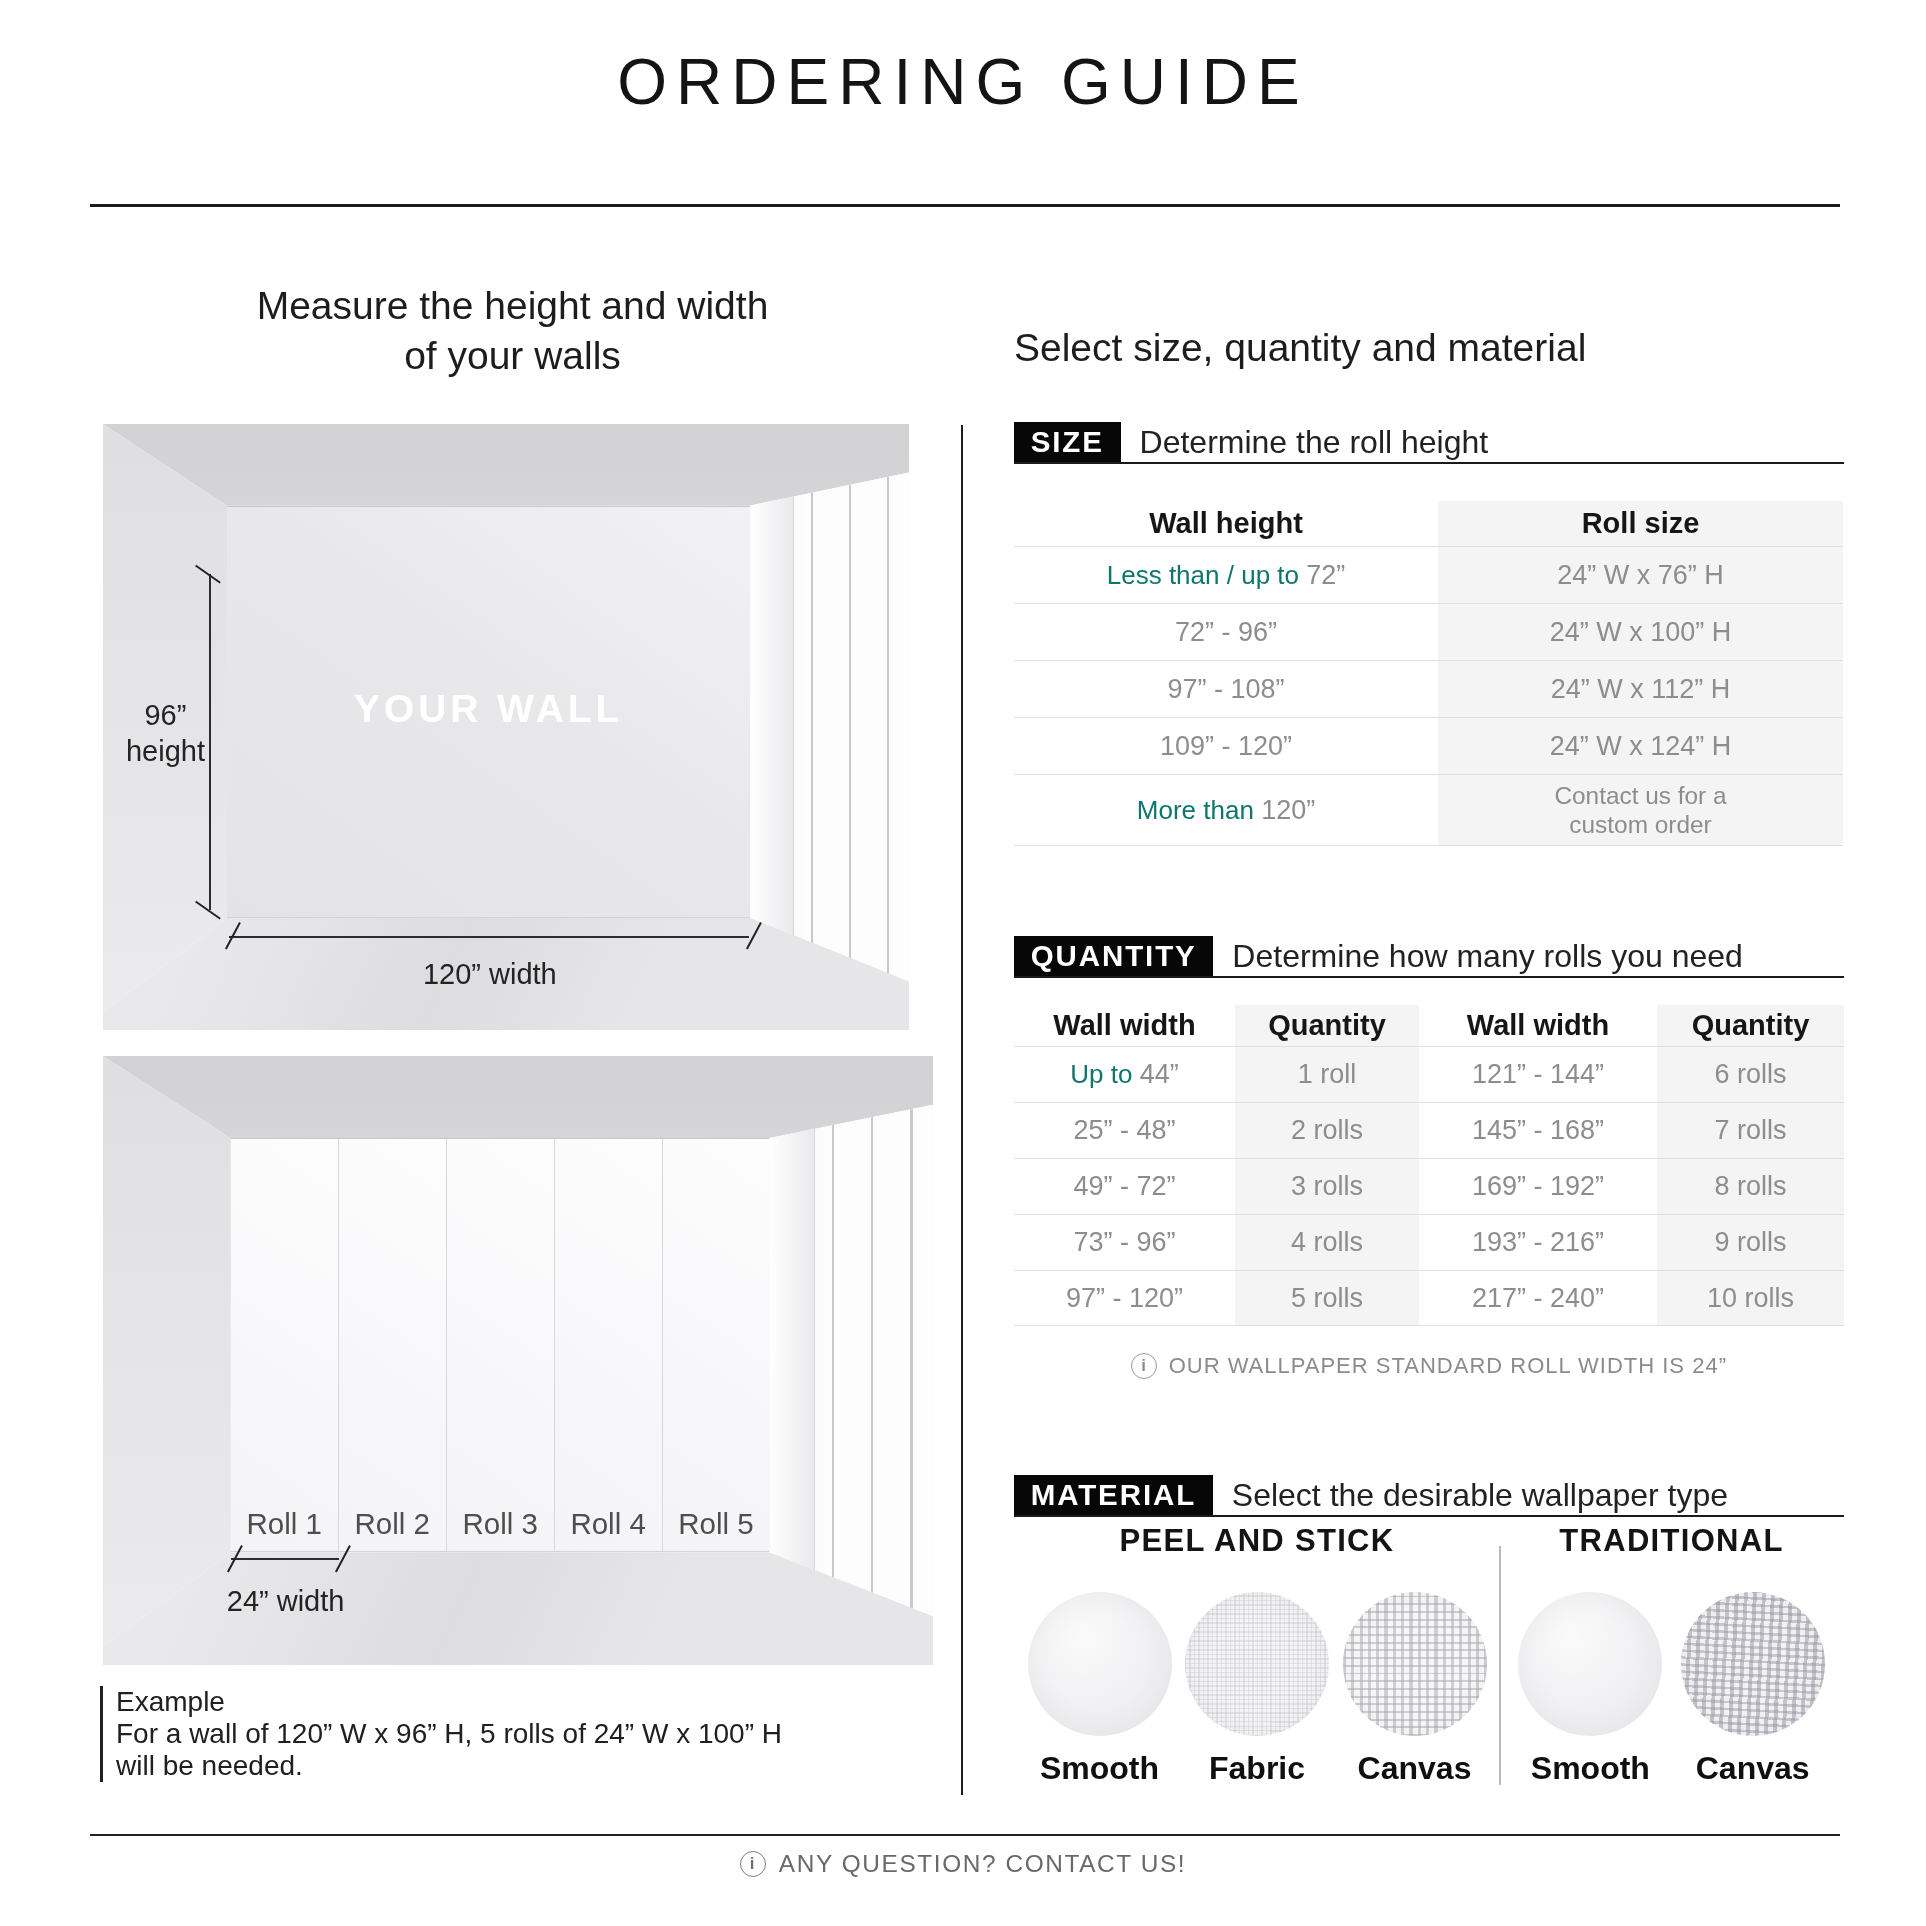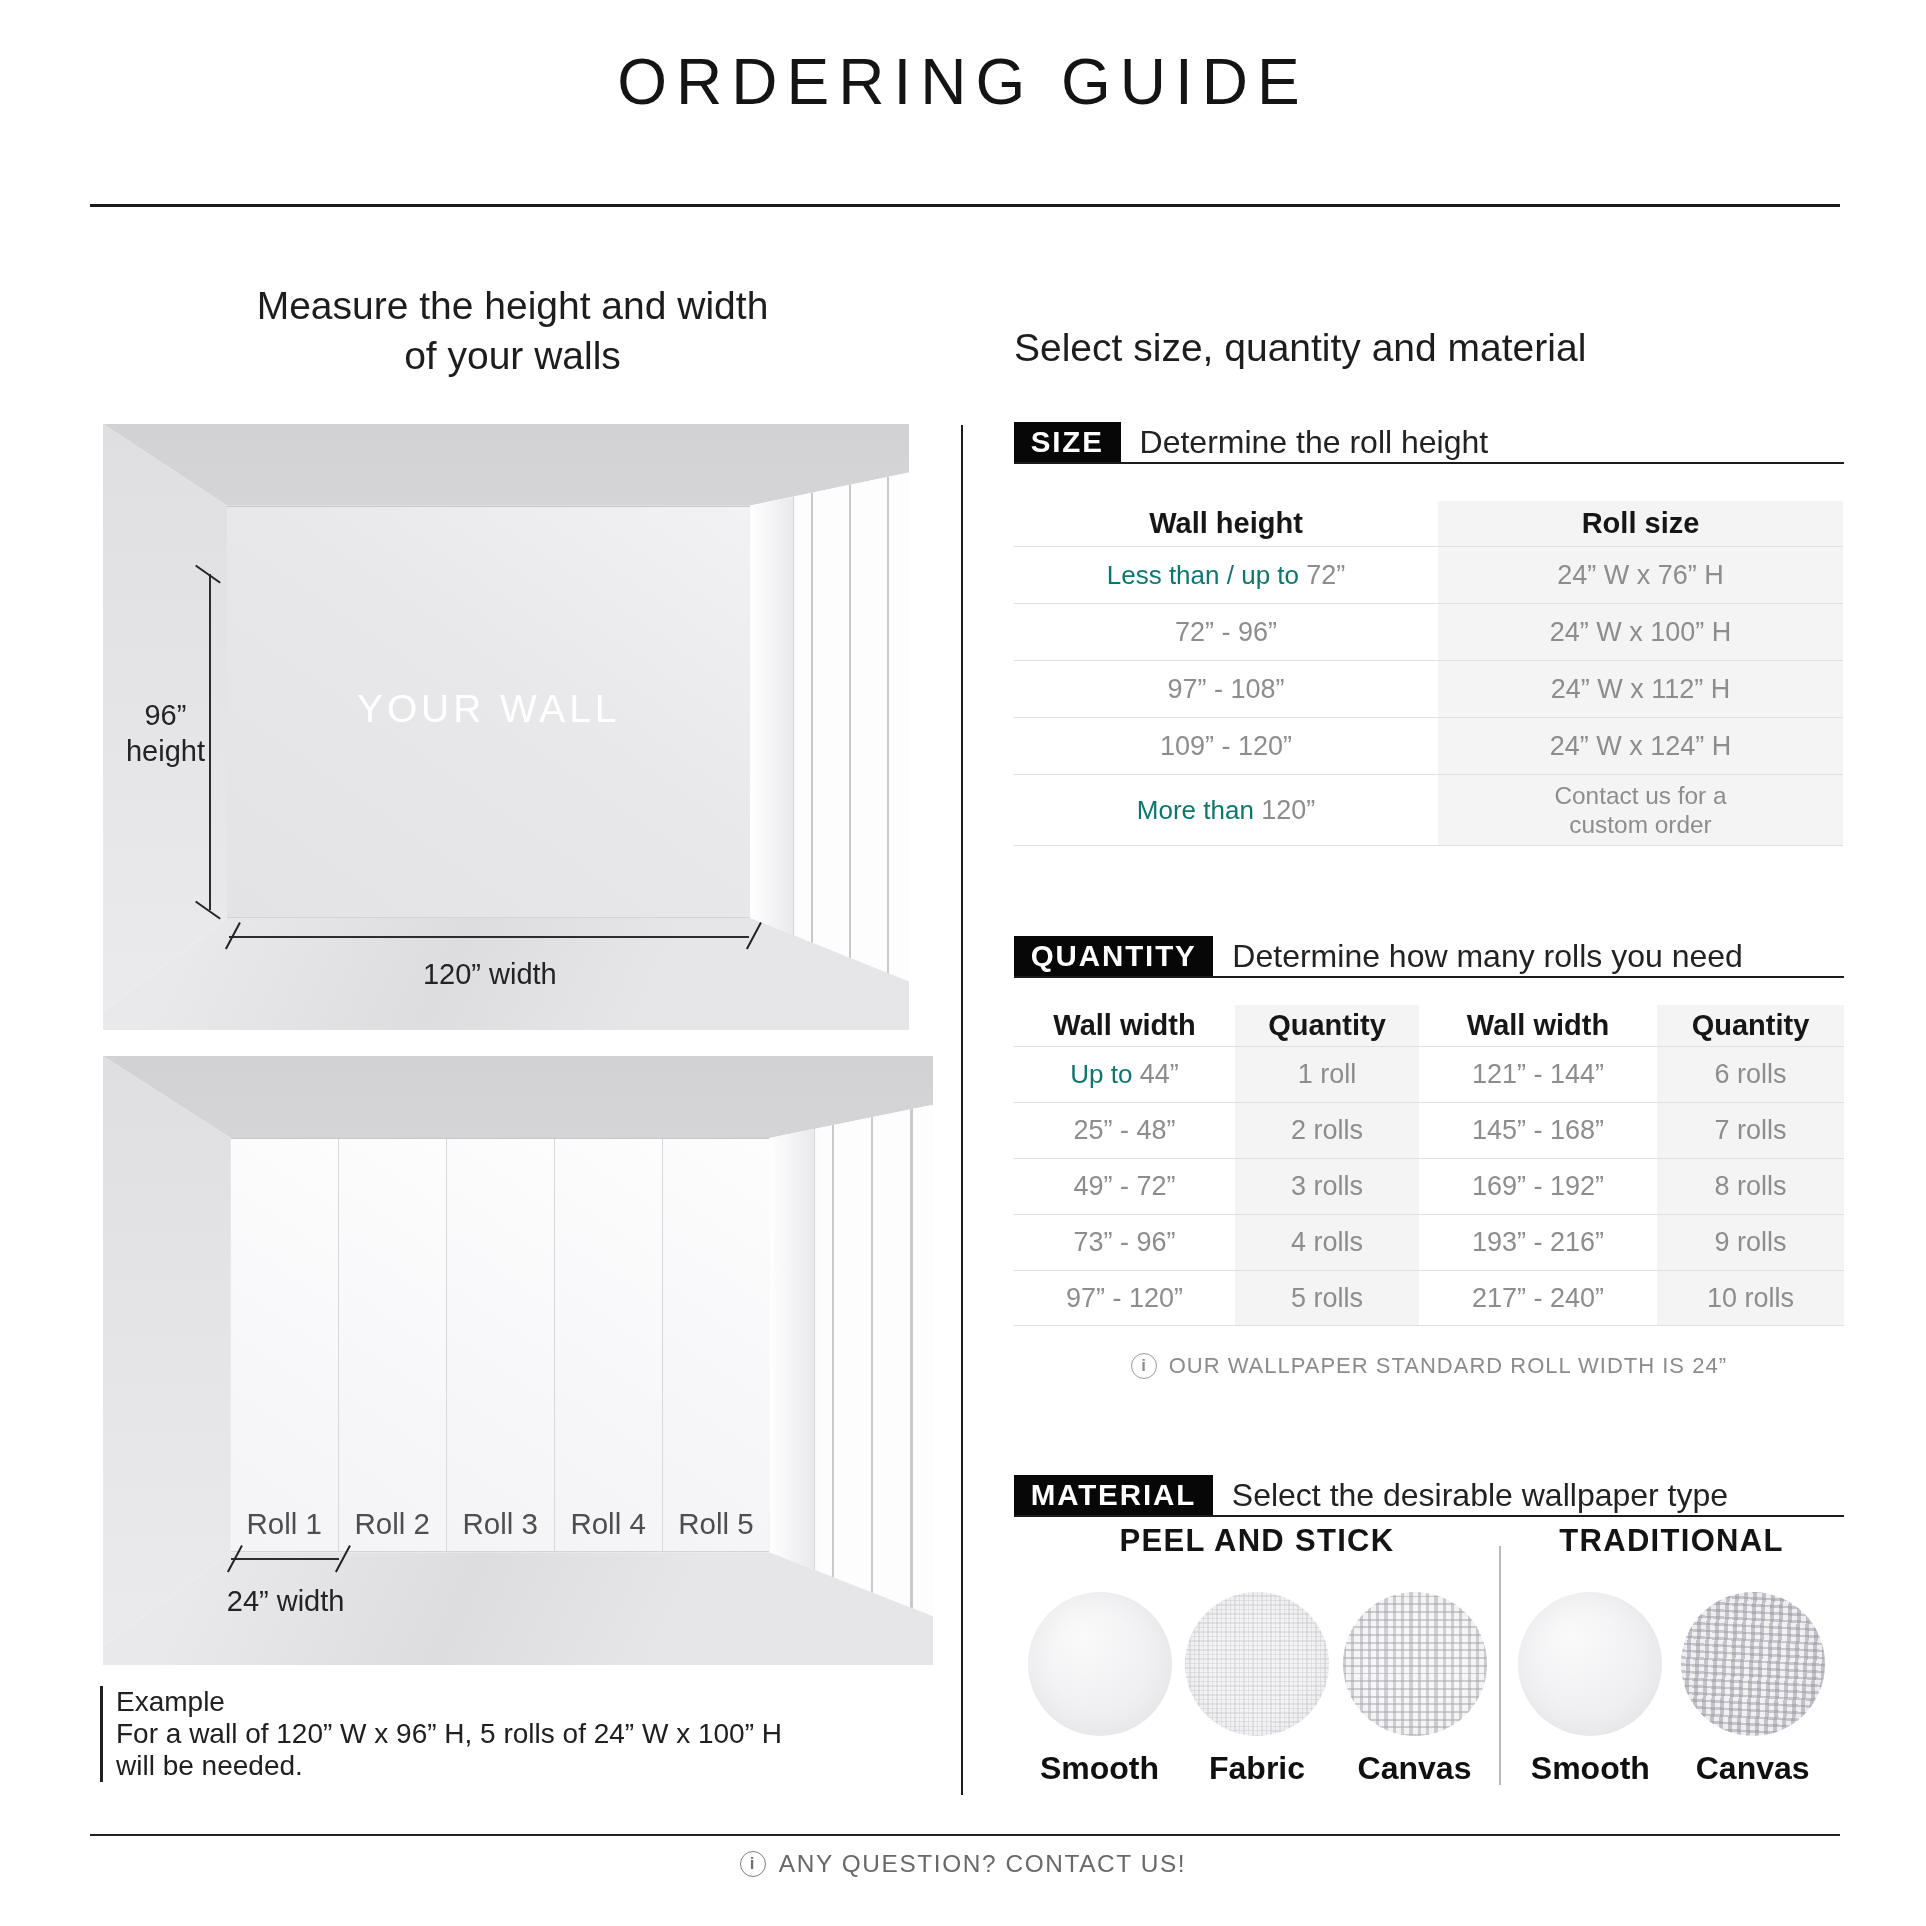--- a/index.html
+++ b/index.html
@@ -99,21 +99,21 @@
     background:linear-gradient(to right,#f2f2f4,#fdfdfe 35%);
     clip-path:polygon(0 6.5%,100% 0,100% 100%,0 87.5%);}
   .rm-window .jamb{position:absolute;left:0;top:0;bottom:0;width:27%;
     background:linear-gradient(90deg,#ffffff,#e9e9ec);border-right:1.9px solid #d6d6d9;}
   .rm-window .mull{position:absolute;top:0;bottom:0;width:2.6px;background:#c9c9cd;}
   .rm-window .m1{left:38%;} .rm-window .m2{left:62%;} .rm-window .m3{left:86%;}
   .rm-backwall{position:absolute;left:15.4%;top:13.5%;width:64.9%;height:68%;
     background:linear-gradient(215deg,#f2f2f4 0%,#e8e8eb 45%,#e3e3e6 100%);
     border-top:1.3px solid #c9c9cc;border-bottom:1.3px solid #d4d4d7;box-sizing:border-box;}
   .wall-text{position:absolute;left:0;top:44%;width:100%;text-align:center;
-    color:#ffffff;font-weight:400;font-size:39px;letter-spacing:3.9px;}
+    color:#ffffff;font-weight:700;font-size:39px;letter-spacing:3.9px;}
   
   .rm-backwall.papered{background:#fbfbfc;display:flex;}
   .panel{flex:1 1 0;border-right:1.3px solid #d8d8db;position:relative;
     background:linear-gradient(215deg,#fdfdfe 0%,#f7f7f9 60%,#f4f4f6 100%);}
   .panel:last-child{border-right:none;}
   .roll-label{position:absolute;left:0;bottom:2.5%;width:100%;text-align:center;
     font-size:29.5px;color:#4e4e4e;}
   
   .dim-line-v{position:absolute;left:13.2%;top:24.8%;height:55.4%;width:1.9px;background:#2d2d2d;}
   .dim-line-h{position:absolute;height:1.9px;background:#2d2d2d;}

